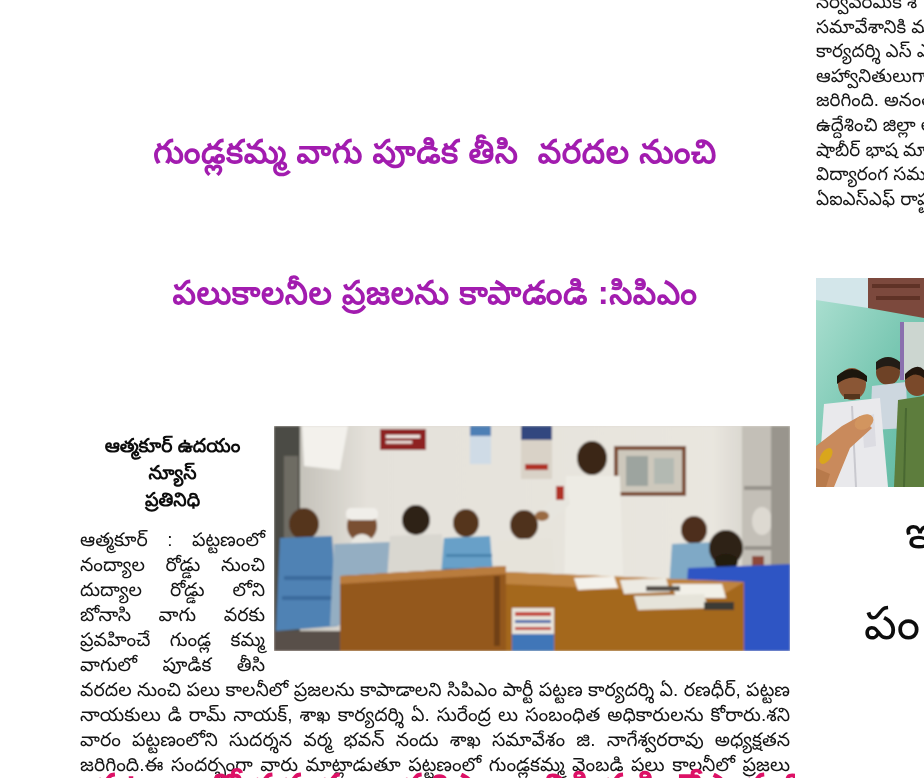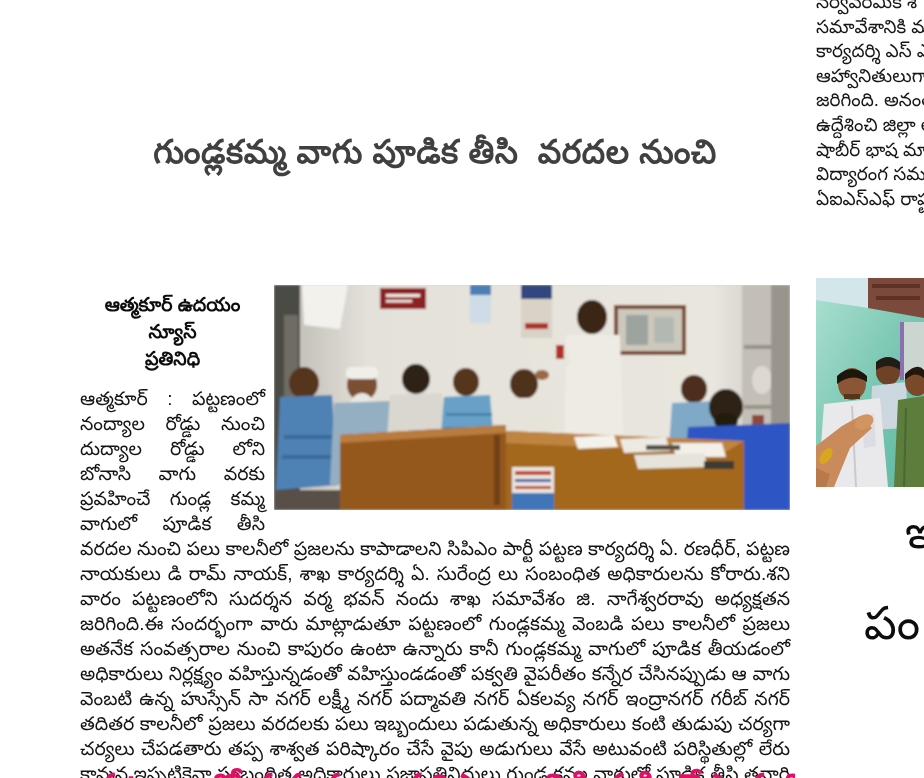--- a/index.html
+++ b/index.html
@@ -2,41 +2,42 @@
 <html><head>
 <meta charset="utf-8">
 <style>
   html,body{margin:0;padding:0;}
   .page{
     position:relative; width:924px; height:778px; overflow:hidden;
     background:#ffffff; font-family:"Liberation Sans", sans-serif; color:#111;
   }
   .main-article{position:absolute; left:80px; top:34px; width:710px;}
   .headline{ text-align:center; font-weight:bold; font-size:33px; line-height:47px;
-    color:#404040; white-space:pre-wrap; letter-spacing:0.5px;}
+    color:#a21caf; white-space:pre-wrap; letter-spacing:0.5px;}
   .article-body{margin-top:16px; font-size:19px; line-height:25px; text-align:justify; color:#141414;}
   .photo-main{ float:right; width:516px; height:225px; margin:0 0 4px 9px; background:#ded9d2; overflow:hidden;}
   .byline{ text-align:center; font-weight:bold; font-size:19px; line-height:27px; padding-top:6px; margin-bottom:14px; color:#0d0d0d;}
   .body-text{margin:0;}
   .right-column{ position:absolute; left:816px; top:-10px; width:120px; font-size:18.5px; line-height:24.6px; color:#161616;}
   .right-column .rline{white-space:nowrap;}
   .photo-right{ position:absolute; left:816px; top:278px; width:108px; height:209px; background:#8fcdbd; overflow:hidden;}
   .big-partial-char{ position:absolute; left:905px; top:505px; font-size:46px; color:#0d0d0d; white-space:nowrap;}
   .big-partial-word{ position:absolute; left:864px; top:596px; font-size:46px; color:#0d0d0d; white-space:nowrap;}
   .bottom-teaser{ position:absolute; left:95px; top:764px; width:700px; height:14px; overflow:hidden;
     color:#dd1166; font-weight:bold; font-size:37px; line-height:48px; white-space:nowrap; letter-spacing:1px;}
 </style>
 </head>
 <body>
 
 <div class="page">
 
   <div class="main-article">
     <div class="headline">
       <div>గుండ్లకమ్మ వాగు పూడిక తీసి  వరదల నుంచి</div>
+      <div>పలుకాలనీల ప్రజలను కాపాడండి :సిపిఎం</div>
     </div>
 
     <div class="article-body">
 
       <div class="photo-main">
         <svg width="516" height="225" viewBox="0 0 516 225">
           <defs>
             <filter id="soft">
                 <feGaussianBlur stdDeviation="0.8"></feGaussianBlur>
               </filter>

